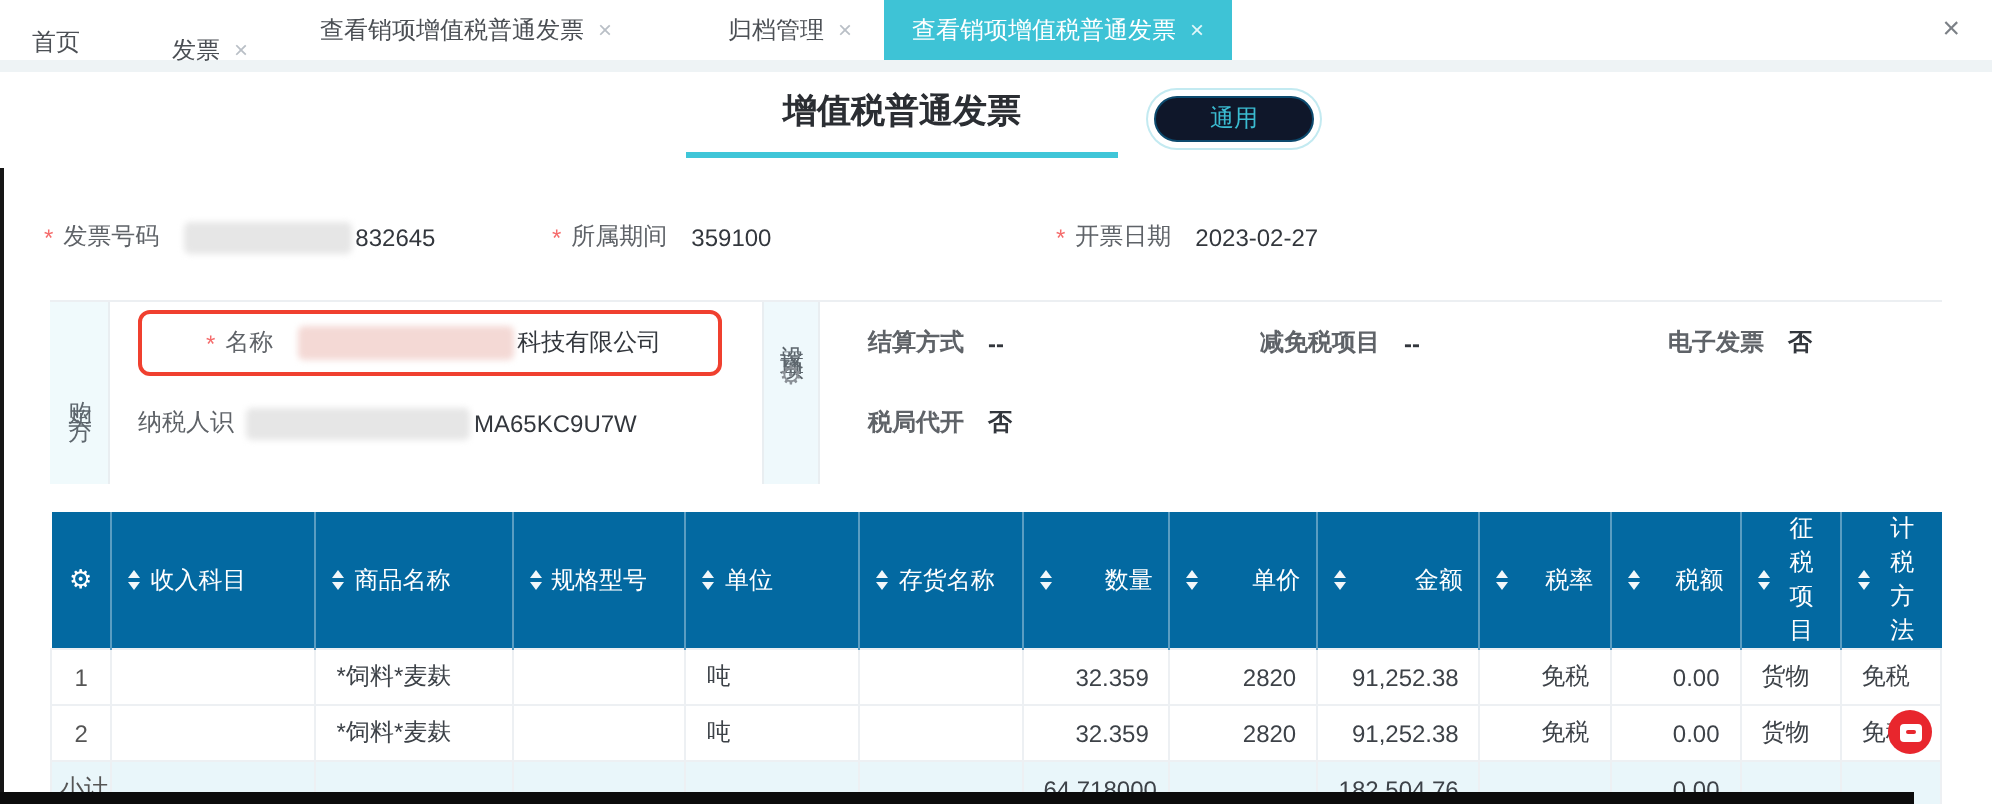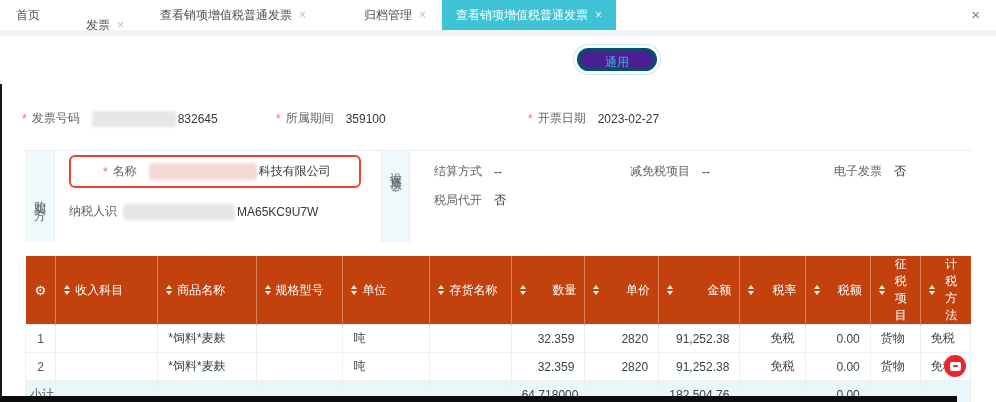--- a/index.html
+++ b/index.html
@@ -8,32 +8,32 @@
     width:996px; height:402px; position:relative; overflow:hidden;
     background:#fff; font-family:"Liberation Sans","DejaVu Sans",sans-serif;
     color:#333;
   }
   
   .tabbar { height:30px; display:flex; align-items:stretch; background:#fff; position:relative; }
   .tab { display:flex; align-items:center; font-size:12px; color:#4b4f54; padding:0 10px; cursor:pointer; white-space:nowrap; }
   .tab .x { margin-left:7px; color:#b9bfc6; font-size:12px; line-height:1; }
   .tab.active { background:#3ec3d6; color:#fff; }
   .tab.active .x { color:#e2f7fa; }
-  .t-home { margin-left:6px; }
+  .t-home { margin-left:6px;align-items:flex-end; }
   .t-2 { margin-left:26px;margin-top:20px; }
   .t-3 { margin-left:16px; }
   .t-4 { margin-left:38px; }
   .t-5 { margin-left:6px; padding:0 14px; }
   .tabbar-close { position:absolute; right:16px; top:6px; color:#7c8187; font-size:15px; cursor:pointer; }
   .band { height:6px; background:#eef3f5; }
 
   
   .titlebar { position:relative; height:42px; margin-top:8px; }
   .page-title { position:absolute; left:343px; width:216px; text-align:center; font-size:17px; font-weight:600; color:#2b2e33; padding-bottom:9px; border-bottom:3px solid #3fc6d8; }
-  .badge { position:absolute; left:577px; top:4px; width:80px; height:23px; line-height:21px; text-align:center; font-size:12px; color:#3bbcd1; background:#4c1d95; border:4px solid #0c4a6e; border-radius:13px; box-shadow:0 0 0 3px #fff, 0 0 0 4px #c3eaf1; cursor:pointer; }
+  .badge { position:absolute; left:577px; top:4px; width:80px; height:23px; line-height:21px; text-align:center; font-size:12px; color:#3bbcd1; background:#0f172a; border:1px solid #0c4a6e; border-radius:13px; box-shadow:0 0 0 3px #fff, 0 0 0 4px #c3eaf1; cursor:pointer; }
 
   
   .fields { position:relative; height:22px; margin-top:24px; font-size:12px; }
   .fgroup { position:absolute; top:0; display:flex; align-items:center; }
   .g1 { left:22px; } .g2 { left:276px; } .g3 { left:528px; }
   .star { color:#f56c6c; margin-right:5px; font-size:12px; }
   .flabel { color:#5f6368; margin-right:12px; }
   .fvalue { color:#33373d; }
   .blur { background:#e6e6e6; border-radius:3px; filter:blur(1.5px); display:inline-block; }
   .blur.pink { background:#f4d9d5; }
@@ -44,28 +44,28 @@
   .buyer-side { width:30px; background:#f0fafc; border-right:1px solid #e9eef1; display:flex; align-items:center; justify-content:center; color:#5d666d; font-size:12px; writing-mode:vertical-rl; text-orientation:upright; letter-spacing:4px; }
   .buyer-mid { width:326px; position:relative; font-size:12px; }
   .namebox { position:absolute; left:14px; top:4px; width:292px; height:33px; border:2px solid #f0402f; border-radius:6px; display:flex; align-items:center; padding-left:32px; }
   .name-blur { width:108px; height:17px; margin-right:2px; }
   .taxrow { position:absolute; left:14px; top:52px; display:flex; align-items:center; }
   .tax-blur { width:112px; height:16px; margin:0 2px 0 -6px; }
   .buyer-settings { width:29px; background:#eff9fc; border-left:1px solid #e9eef1; border-right:1px solid #e9eef1; display:flex; flex-direction:column; align-items:center; padding-top:12px; color:#5d666d; font-size:12px; }
   .buyer-settings .vtext { writing-mode:vertical-rl; text-orientation:upright; letter-spacing:3px; }
   .gear { color:#8a9096; font-size:13px; margin-top:8px; cursor:pointer; }
   .buyer-right { flex:1; padding:12px 0 0 24px; font-size:12px; }
-  .optgrid { display:grid; grid-template-columns:196px 204px 1fr; row-gap:12px; }
+  .optgrid { display:grid; grid-template-columns:196px 204px 1fr; row-gap:23px;font-weight:bold; }
   .opt { display:flex; align-items:center; }
   .opt .flabel { margin-right:12px; }
   .checkbox { width:13px; height:13px; border:1px solid #d4d9de; background:#eff1f3; border-radius:2px; display:inline-block; cursor:pointer; }
 
   
   table.inv { width:946px; margin:14px 25px 0 25px; border-collapse:collapse; table-layout:fixed; font-size:12px; }
-  .inv th { background:#c2410c; color:#fff; font-weight:normal; height:28px; padding:0 8px; border-right:1px solid rgba(255,255,255,.35); cursor:pointer; }
+  .inv th { background:#0369a1; color:#fff; font-weight:normal; height:28px; padding:0 8px; border-right:1px solid rgba(255,255,255,.35); cursor:pointer; }
   .inv th:last-child { border-right:none; }
   .inv td { height:28px; padding:0 10px; border:1px solid #edf0f3; color:#3d4248; background:#fff; overflow:hidden; white-space:nowrap; }
   .inv td.c { text-align:center; color:#555; padding:0 4px; }
   .inv td.r, .inv th .hr-num { text-align:right; }
   .inv tr.subtotal td { background:#e9f6fa; }
   .hcell { display:flex; align-items:center; gap:5px; }
   .hcell.between { justify-content:space-between; }
   .sort { display:inline-flex; flex-direction:column; gap:2px; }
   .sort i { display:block; width:0; height:0; border-left:3.5px solid transparent; border-right:3.5px solid transparent; }
   .sort .up { border-bottom:4px solid rgba(255,255,255,.95); }
@@ -102,20 +102,21 @@
   </div>
   <div class="tab t-5 active">
     <span>查看销项增值税普通发票</span>
     <span class="x">×</span>
   </div>
   <div class="tabbar-close">×</div>
 </div>
 <div class="band"></div>
 
 <div class="titlebar">
+  <div class="page-title">增值税普通发票</div>
   <div class="badge">通用</div>
 </div>
 
 <div class="fields">
   <div class="fgroup g1">
     <span class="star">*</span>
     <span class="flabel">发票号码</span>
     <span class="blur num-blur"></span>
     <span class="fvalue">832645</span>
   </div>

